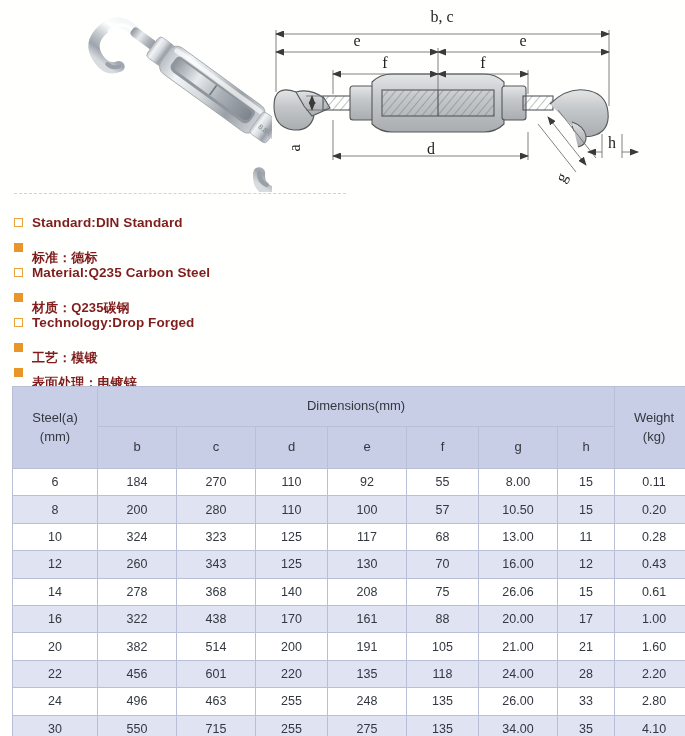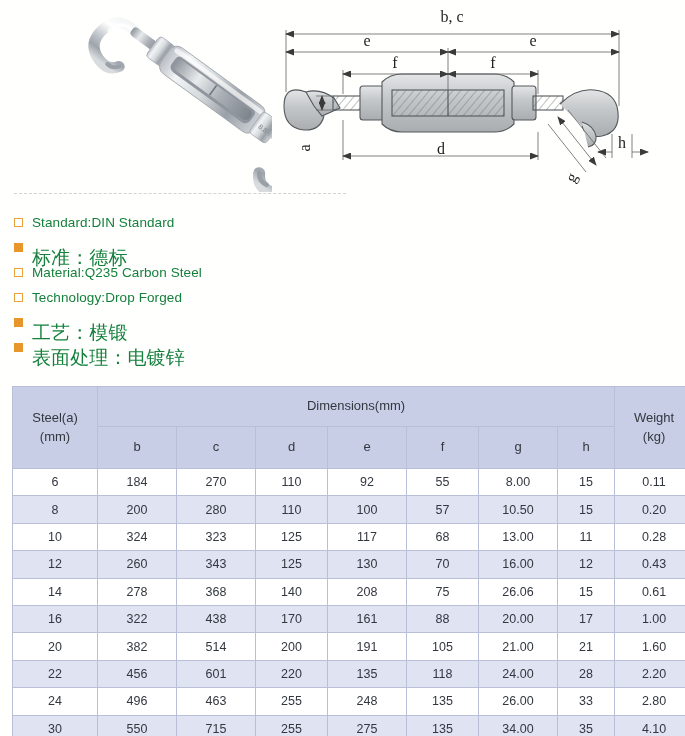--- a/index.html
+++ b/index.html
@@ -13,21 +13,21 @@
   #page { position: relative; width: 685px; height: 736px; }
 
   
   #top-area { position: relative; width: 685px; height: 192px; }
 
   
   #photo-wrap { position: absolute; left: 0; top: 0; width: 272px; height: 192px; }
   #photo-svg { display: block; }
 
   
-  #drawing-wrap { position: absolute; left: 276px; top: 2px; width: 405px; height: 188px; }
+  #drawing-wrap { position: absolute; left: 266px; top: 2px; width: 405px; height: 188px; }
   #drawing-svg { display: block; }
 
   
   #divider {
     position: absolute; left: 14px; top: 193px;
     width: 332px; height: 0;
     border-top: 1px dashed #d2d2d2;
   }
 
   
@@ -43,25 +43,26 @@
   .bullet {
     width: 9px; height: 9px;
     margin-right: 9px;
     flex: 0 0 auto;
     border: 1.5px solid #e8a33d;
     background: transparent;
   }
   .bullet.filled { background: #e8962a; border-color: #e8962a; }
   .spec-text {
     font-size: 13.5px;
-    color: #15803d;
+    color: #7f1d1d;
     white-space: nowrap;
     letter-spacing: 0.1px;
-  }
-  .spec-text.cn { font-size: 19px; margin-top: 21px; }
+    font-weight: bold;
+  }
+  .spec-text.cn { font-size: 13px; margin-top: 21px; }
 
   
   #spec-table {
     position: absolute;
     left: 12px; top: 386px;
     width: 661px;
     border-collapse: collapse;
     table-layout: fixed;
   }
   #spec-table th, #spec-table td {
@@ -252,20 +253,24 @@
       <span class="bullet"></span>
       <span class="spec-text">Standard:DIN Standard</span>
     </div>
     <div class="spec-row">
       <span class="bullet filled"></span>
       <span class="spec-text cn">标准：德标</span>
     </div>
     <div class="spec-row">
       <span class="bullet"></span>
       <span class="spec-text">Material:Q235 Carbon Steel</span>
+    </div>
+    <div class="spec-row">
+      <span class="bullet filled"></span>
+      <span class="spec-text cn">材质：Q235碳钢</span>
     </div>
     <div class="spec-row">
       <span class="bullet"></span>
       <span class="spec-text">Technology:Drop Forged</span>
     </div>
     <div class="spec-row">
       <span class="bullet filled"></span>
       <span class="spec-text cn">工艺：模锻</span>
     </div>
     <div class="spec-row">

